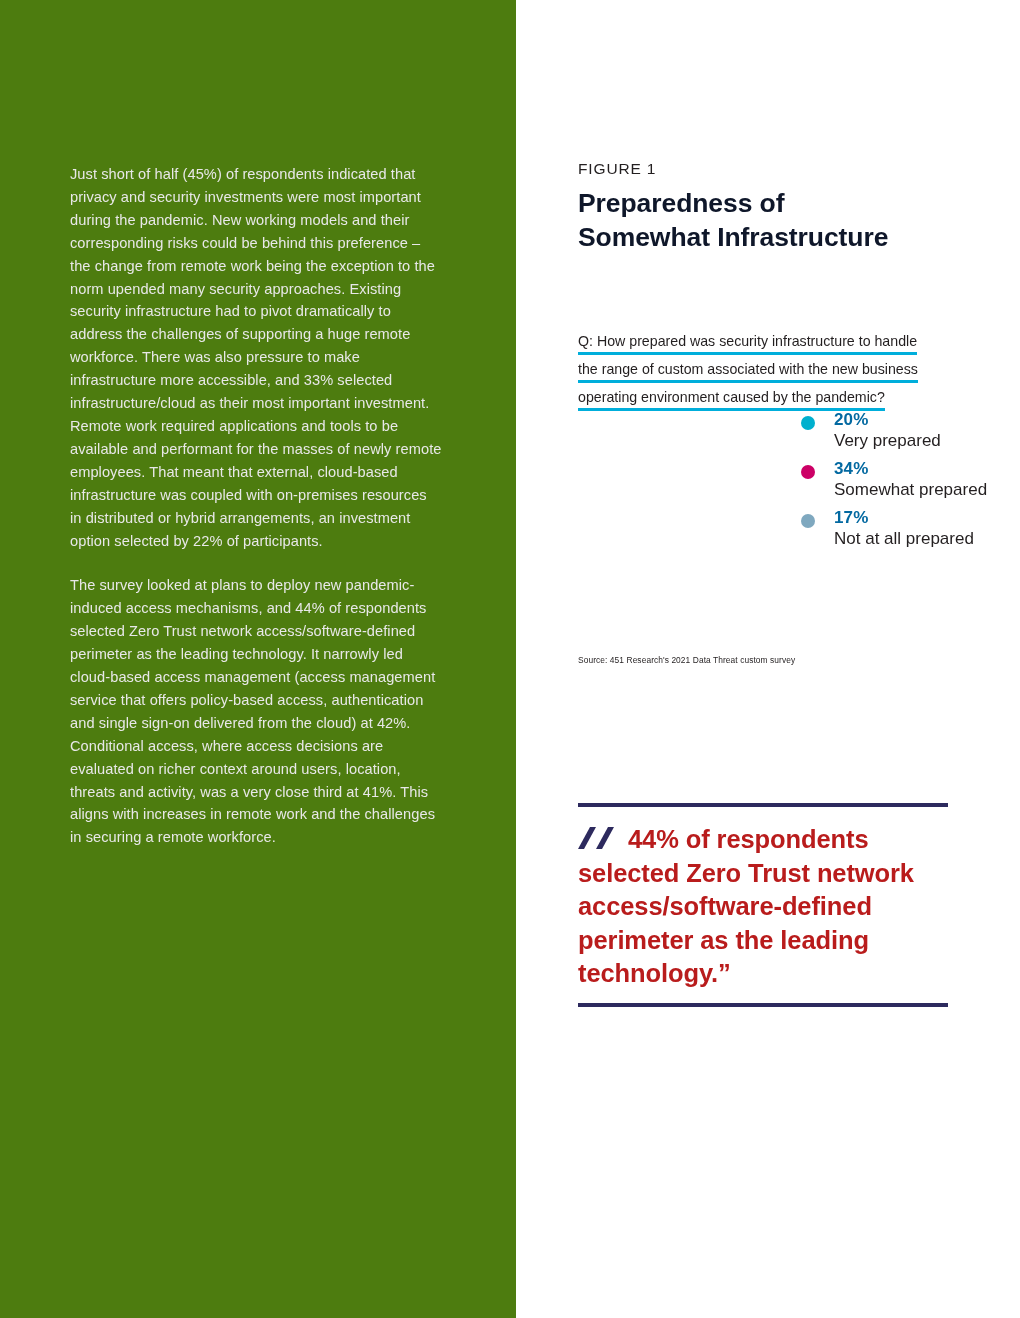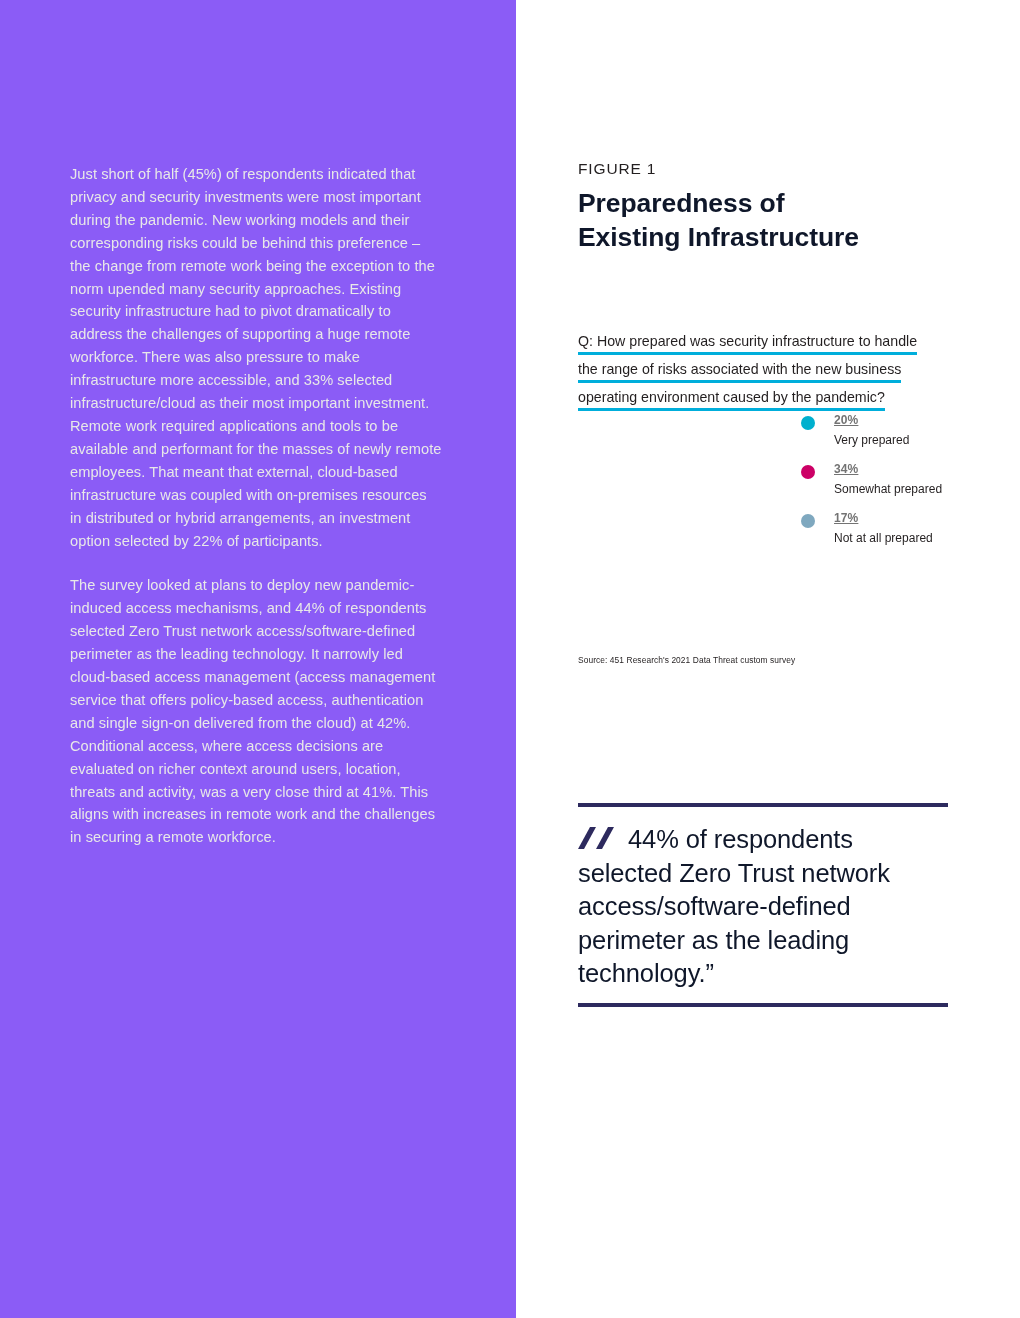--- a/index.html
+++ b/index.html
@@ -15,21 +15,21 @@
     font-family: "Liberation Sans", sans-serif;
     -webkit-font-smoothing: antialiased;
   }
 
   
   #dark-panel {
     position: absolute;
     left: 0; top: 0;
     width: 516px;
     height: 1318px;
-    background: #8b5cf6;
+    background: #4d7c0f;
   }
   #body-copy {
     position: absolute;
     left: 70px;
     top: 163px;
     width: 372px;
     color: #e8e8e8;
     font-size: 14.6px;
     line-height: 22.9px;
     letter-spacing: .005em;
@@ -126,30 +126,29 @@
     min-height: 40px;
   }
   .legend-dot {
     position: absolute;
     left: 0; top: 6px;
     width: 14px; height: 14px;
     border-radius: 50%;
   }
   .legend-pct {
     display: block;
-    font-size: 12px;
+    font-size: 17px;
     font-weight: bold;
-    color: #737373;
+    color: #0369a1;
     line-height: 20px;
     letter-spacing: .01em;
-    text-decoration: underline;
   }
   .legend-desc {
     display: block;
-    font-size: 12px;
+    font-size: 17px;
     color: #231f20;
     line-height: 19px;
     margin-top: 1px;
   }
 
   #source-note {
     position: absolute;
     left: 62px; top: 655px;
     font-size: 8.4px;
     color: #231f20;
@@ -165,22 +164,22 @@
   .rule {
     width: 370px;
     height: 4px;
     background: #2d2a5e;
   }
   #quote-body {
     position: relative;
     padding: 16px 0 12px 0;
     font-size: 25.5px;
     line-height: 33.5px;
-    font-weight: normal;
-    color: #0f172a;
+    font-weight: bold;
+    color: #b91c1c;
     letter-spacing: -.004em;
   }
   #quote-mark {
     display: inline-block;
     width: 44px;
     height: 22px;
     vertical-align: -1px;
     margin-right: 6px;
   }
   #quote-body .q-text { }
@@ -196,26 +195,26 @@
 </div>
 
 <div id="right-col">
 
   <div class="watermark"></div>
 
   <div id="figure-label">FIGURE 1</div>
 
   <div id="figure-title">
     <span class="t-line">Preparedness of</span>
-    <span class="t-line">Existing Infrastructure</span>
+    <span class="t-line">Somewhat Infrastructure</span>
   </div>
 
   <div id="question">
     <span class="q-line">Q: How prepared was security infrastructure to handle</span>
-    <span class="q-line">the range of risks associated with the new business</span>
+    <span class="q-line">the range of custom associated with the new business</span>
     <span class="q-line">operating environment caused by the pandemic?</span>
   </div>
 
 
   <div id="legend">
     <div class="legend-row">
       <span class="legend-dot" style="background: rgb(0, 176, 206);"></span>
       <span class="legend-pct">20%</span>
       <span class="legend-desc">Very prepared</span>
     </div>

